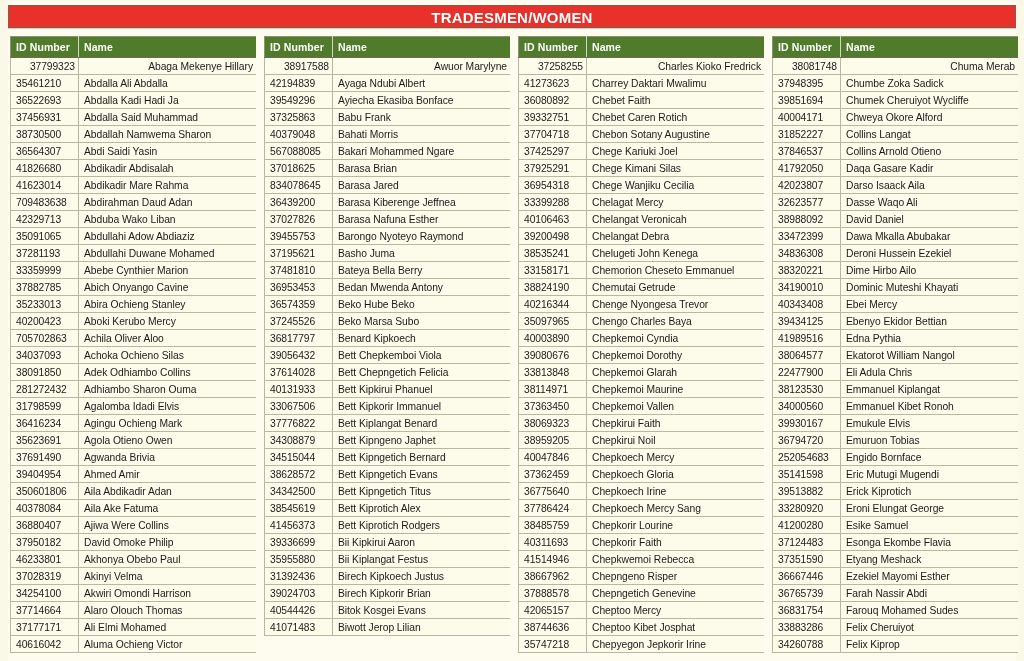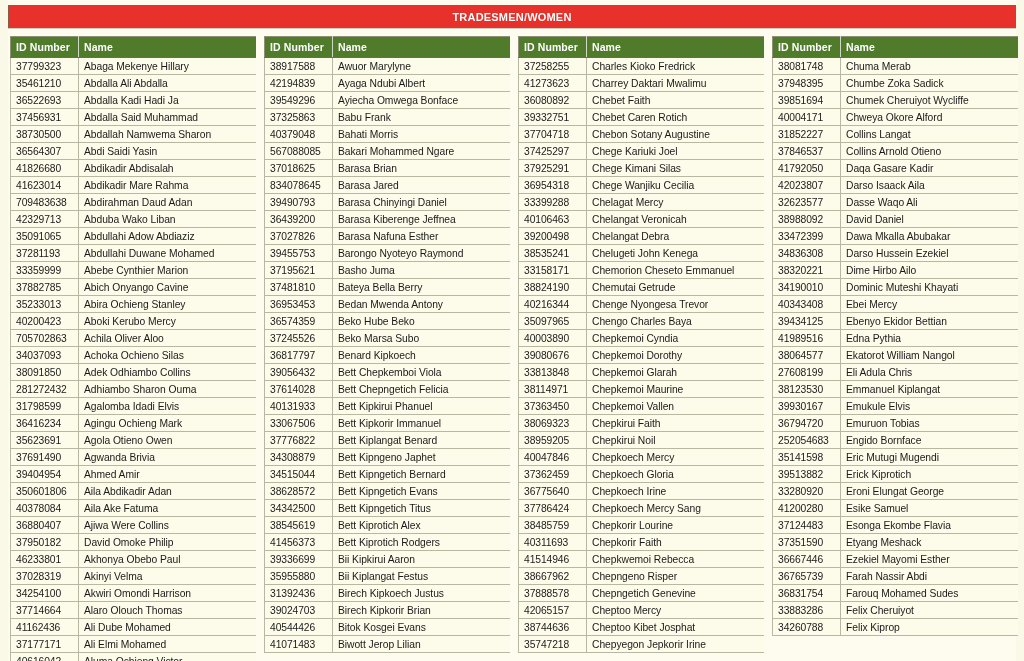--- a/index.html
+++ b/index.html
@@ -35,21 +35,21 @@
     box-shadow: 0 1px 0 #cfcfc0;
   }
   .banner-title {
     position: absolute;
     left: 0;
     right: 0;
     top: 50%;
     transform: translateY(-50%);
     text-align: center;
     color: #ffffff;
-    font-size: 11px;
+    font-size: 15px;
     font-weight: bold;
     letter-spacing: 0.2px;
     font-family: "Liberation Sans", sans-serif;
     text-shadow: 0 0 1px rgba(0,0,0,.25);
   }
   
   .columns {
     position: absolute;
     left: 10px;
     top: 36px;
@@ -92,21 +92,21 @@
     padding: 1px 3px 1px 5px;
     height: 14px;
     line-height: 13px;
     border: 1px solid #b7b7a2;
     border-top: none;
     white-space: nowrap;
     overflow: hidden;
     text-overflow: clip;
     font-family: "Liberation Sans", sans-serif;
   }
-  table.tbl tr.row:first-child td { border-top: none; }
+  table.tbl tr.row:first-child td { border-top: none; text-align: right; }
   table.tbl td.td-id {
     letter-spacing: -0.1px;
   }
   table.tbl td.td-name {
     letter-spacing: -0.05px;
   }
   
   .edge-left {
     position: absolute;
     left: 0; top: 0; bottom: 0; width: 8px;
@@ -272,24 +272,20 @@
             </tr>
             <tr class="row">
               <td class="td-id">34254100</td>
               <td class="td-name">Akwiri Omondi Harrison</td>
             </tr>
             <tr class="row">
               <td class="td-id">37714664</td>
               <td class="td-name">Alaro Olouch Thomas</td>
             </tr>
             <tr class="row">
-              <td class="td-id">41162436</td>
-              <td class="td-name">Ali Dube Mohamed</td>
-            </tr>
-            <tr class="row">
               <td class="td-id">37177171</td>
               <td class="td-name">Ali Elmi Mohamed</td>
             </tr>
             <tr class="row">
               <td class="td-id">40616042</td>
               <td class="td-name">Aluma Ochieng Victor</td>
             </tr>
           </tbody>
       </table>
     </div>
@@ -310,45 +306,41 @@
             <tr class="row">
               <td class="td-id">38917588</td>
               <td class="td-name">Awuor  Marylyne</td>
             </tr>
             <tr class="row">
               <td class="td-id">42194839</td>
               <td class="td-name">Ayaga Ndubi Albert</td>
             </tr>
             <tr class="row">
               <td class="td-id">39549296</td>
-              <td class="td-name">Ayiecha Omwega Bonface</td>
+              <td class="td-name">Ayiecha Ekasiba Bonface</td>
             </tr>
             <tr class="row">
               <td class="td-id">37325863</td>
               <td class="td-name">Babu Frank</td>
             </tr>
             <tr class="row">
               <td class="td-id">40379048</td>
               <td class="td-name">Bahati Morris</td>
             </tr>
             <tr class="row">
               <td class="td-id">567088085</td>
               <td class="td-name">Bakari Mohammed Ngare</td>
             </tr>
             <tr class="row">
               <td class="td-id">37018625</td>
               <td class="td-name">Barasa Brian</td>
             </tr>
             <tr class="row">
               <td class="td-id">834078645</td>
               <td class="td-name">Barasa Jared</td>
-            </tr>
-            <tr class="row">
-              <td class="td-id">39490793</td>
-              <td class="td-name">Barasa Chinyingi Daniel</td>
             </tr>
             <tr class="row">
               <td class="td-id">36439200</td>
               <td class="td-name">Barasa Kiberenge Jeffnea</td>
             </tr>
             <tr class="row">
               <td class="td-id">37027826</td>
               <td class="td-name">Barasa Nafuna Esther</td>
             </tr>
             <tr class="row">
@@ -660,21 +652,21 @@
             <tr class="row">
               <td class="td-id">38988092</td>
               <td class="td-name">David  Daniel</td>
             </tr>
             <tr class="row">
               <td class="td-id">33472399</td>
               <td class="td-name">Dawa Mkalla Abubakar</td>
             </tr>
             <tr class="row">
               <td class="td-id">34836308</td>
-              <td class="td-name">Darso Hussein Ezekiel</td>
+              <td class="td-name">Deroni Hussein Ezekiel</td>
             </tr>
             <tr class="row">
               <td class="td-id">38320221</td>
               <td class="td-name">Dime Hirbo Ailo</td>
             </tr>
             <tr class="row">
               <td class="td-id">34190010</td>
               <td class="td-name">Dominic Muteshi Khayati</td>
             </tr>
             <tr class="row">
@@ -687,26 +679,30 @@
             </tr>
             <tr class="row">
               <td class="td-id">41989516</td>
               <td class="td-name">Edna   Pythia</td>
             </tr>
             <tr class="row">
               <td class="td-id">38064577</td>
               <td class="td-name">Ekatorot William Nangol</td>
             </tr>
             <tr class="row">
-              <td class="td-id">27608199</td>
+              <td class="td-id">22477900</td>
               <td class="td-name">Eli Adula Chris</td>
             </tr>
             <tr class="row">
               <td class="td-id">38123530</td>
               <td class="td-name">Emmanuel   Kiplangat</td>
+            </tr>
+            <tr class="row">
+              <td class="td-id">34000560</td>
+              <td class="td-name">Emmanuel Kibet Ronoh</td>
             </tr>
             <tr class="row">
               <td class="td-id">39930167</td>
               <td class="td-name">Emukule  Elvis</td>
             </tr>
             <tr class="row">
               <td class="td-id">36794720</td>
               <td class="td-name">Emuruon  Tobias</td>
             </tr>
             <tr class="row">

